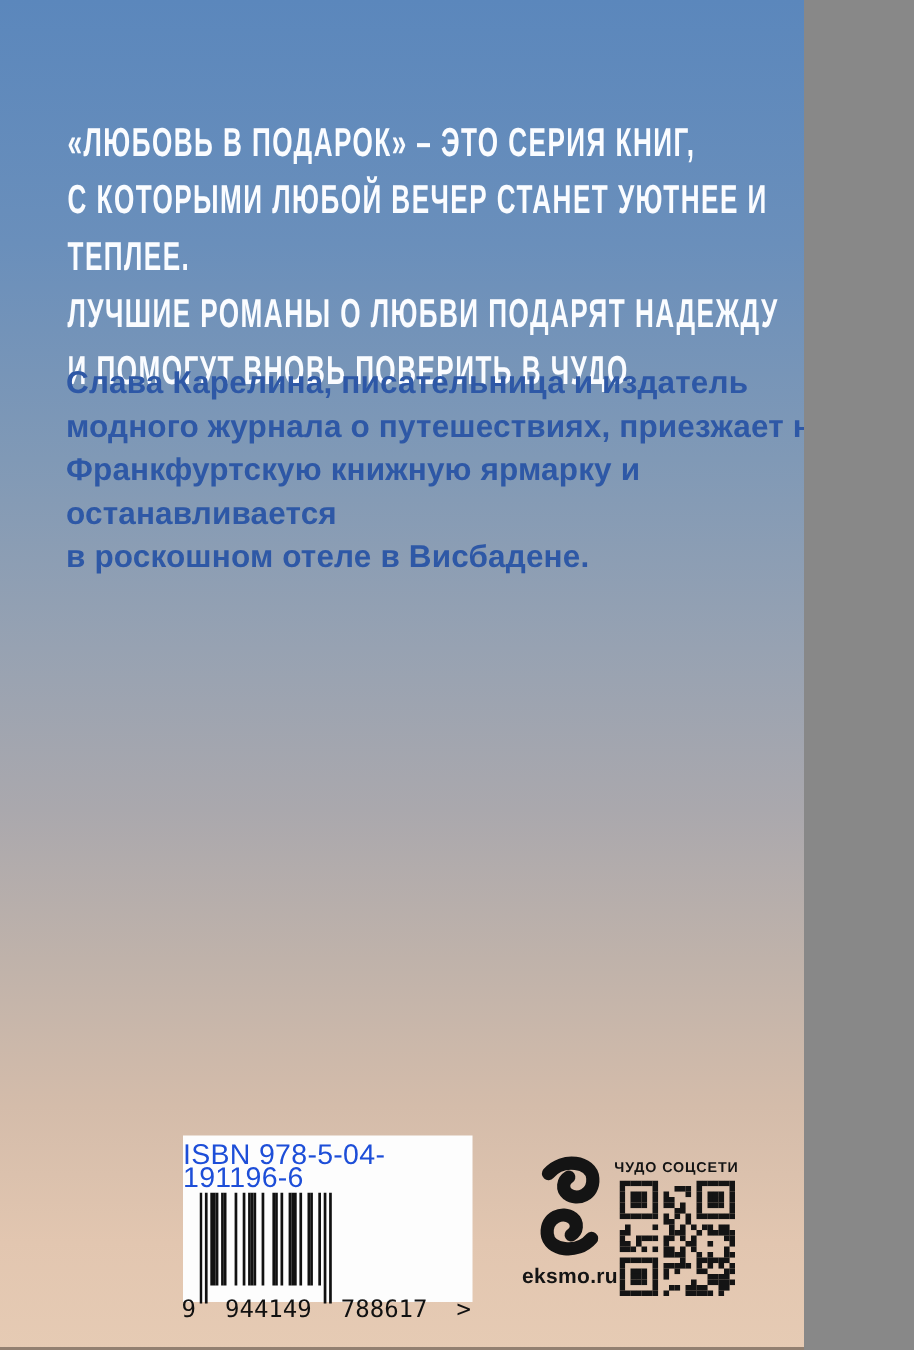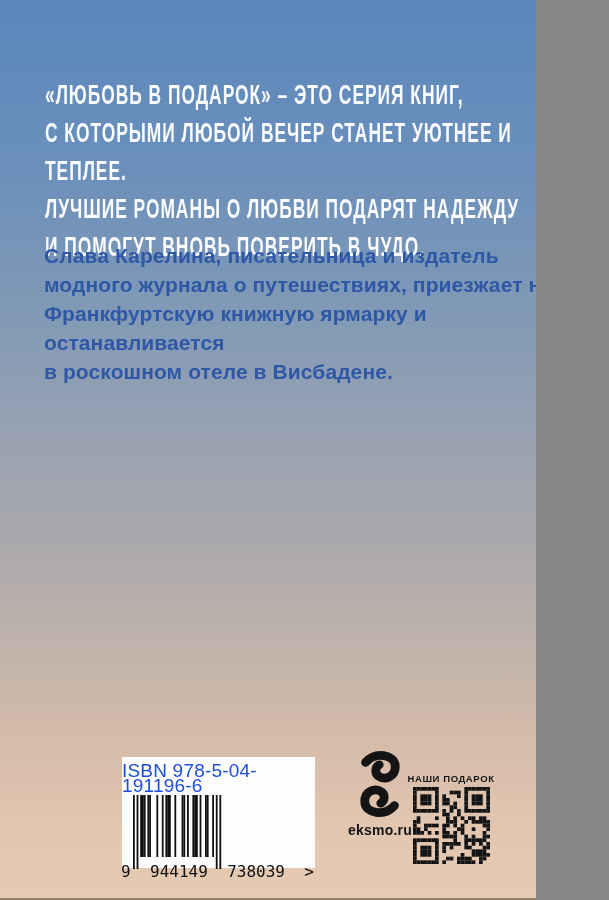--- a/index.html
+++ b/index.html
@@ -48,21 +48,21 @@
   .ean-wrap{position:relative;margin-top:2px;}
   .ean-digits{
     position:absolute;left:-12px;right:-10px;bottom:-3px;
     display:flex;justify-content:space-between;
     font-family:"DejaVu Sans Mono",monospace;
     font-size:16px;color:#111;line-height:16px;
   }
   .ean-digits span{background:transparent;}
 
   .publisher-block{
-    position:absolute;left:340px;top:748px;width:80px;
+    position:absolute;left:340px;top:768px;width:80px;
     display:flex;flex-direction:column;align-items:center;
   }
   .publisher-site{
     margin-top:2px;
     color:#141414;font-size:14px;font-weight:bold;letter-spacing:0.2px;
   }
   .qr-block{
     position:absolute;left:409px;top:773px;width:84px;
     display:flex;flex-direction:column;align-items:center;
   }
@@ -120,38 +120,38 @@
           <rect x="73.80" y="0" width="1.8" height="62" fill="#111"></rect>
           <rect x="79.20" y="0" width="1.8" height="62" fill="#111"></rect>
           <rect x="82.80" y="0" width="1.8" height="74" fill="#111"></rect>
           <rect x="86.40" y="0" width="1.8" height="74" fill="#111"></rect>
           <rect x="187.20" y="0" width="1.8" height="74" fill="#111"></rect>
           <rect x="190.80" y="0" width="1.8" height="74" fill="#111"></rect>
         </svg>
       <div class="ean-digits">
         <span>9</span>
         <span>944149</span>
-        <span>738039</span>
+        <span>788617</span>
         <span>&gt;</span>
       </div>
     </div>
   </div>
 
   <div class="publisher-block">
     <svg width="62" height="72" viewBox="0 0 64 90">
       <g fill="none" stroke="#141414" stroke-width="11" stroke-linecap="round">
         <path d="M 14 18 C 26 4 50 8 51 22 C 52 36 38 41 30 35 C 25 31 26 24 31 21"></path>
         <path d="M 50 72 C 38 86 14 82 13 68 C 12 54 26 49 34 55 C 39 59 38 66 33 69"></path>
       </g>
     </svg>
     <div class="publisher-site">eksmo.ru</div>
   </div>
 
   <div class="qr-block">
-    <div class="qr-label">НАШИ ПОДАРОК</div>
+    <div class="qr-label">ЧУДО СОЦСЕТИ</div>
     <svg id="qr-svg" width="77" height="77">
         <rect x="0.00" y="0.00" width="3.72" height="3.72" fill="#141414"></rect>
         <rect x="3.67" y="0.00" width="3.72" height="3.72" fill="#141414"></rect>
         <rect x="7.33" y="0.00" width="3.72" height="3.72" fill="#141414"></rect>
         <rect x="11.00" y="0.00" width="3.72" height="3.72" fill="#141414"></rect>
         <rect x="14.67" y="0.00" width="3.72" height="3.72" fill="#141414"></rect>
         <rect x="18.33" y="0.00" width="3.72" height="3.72" fill="#141414"></rect>
         <rect x="22.00" y="0.00" width="3.72" height="3.72" fill="#141414"></rect>
         <rect x="51.33" y="0.00" width="3.72" height="3.72" fill="#141414"></rect>
         <rect x="55.00" y="0.00" width="3.72" height="3.72" fill="#141414"></rect>

